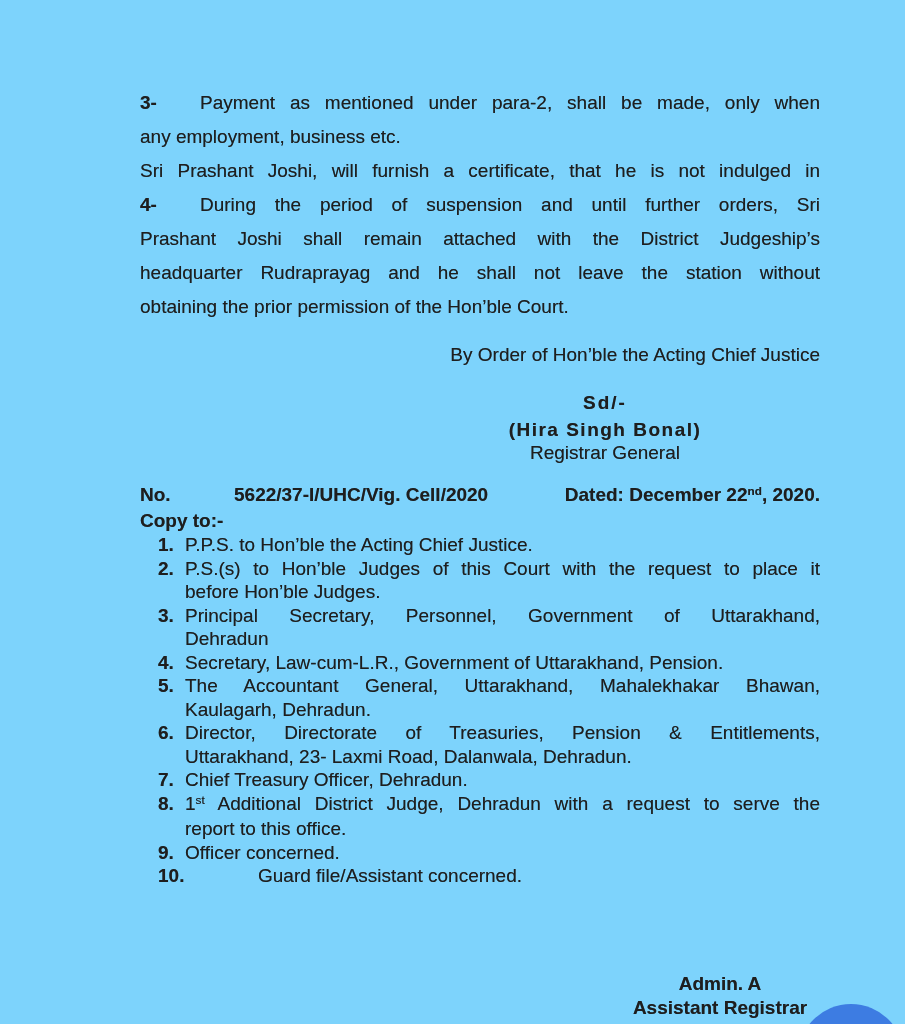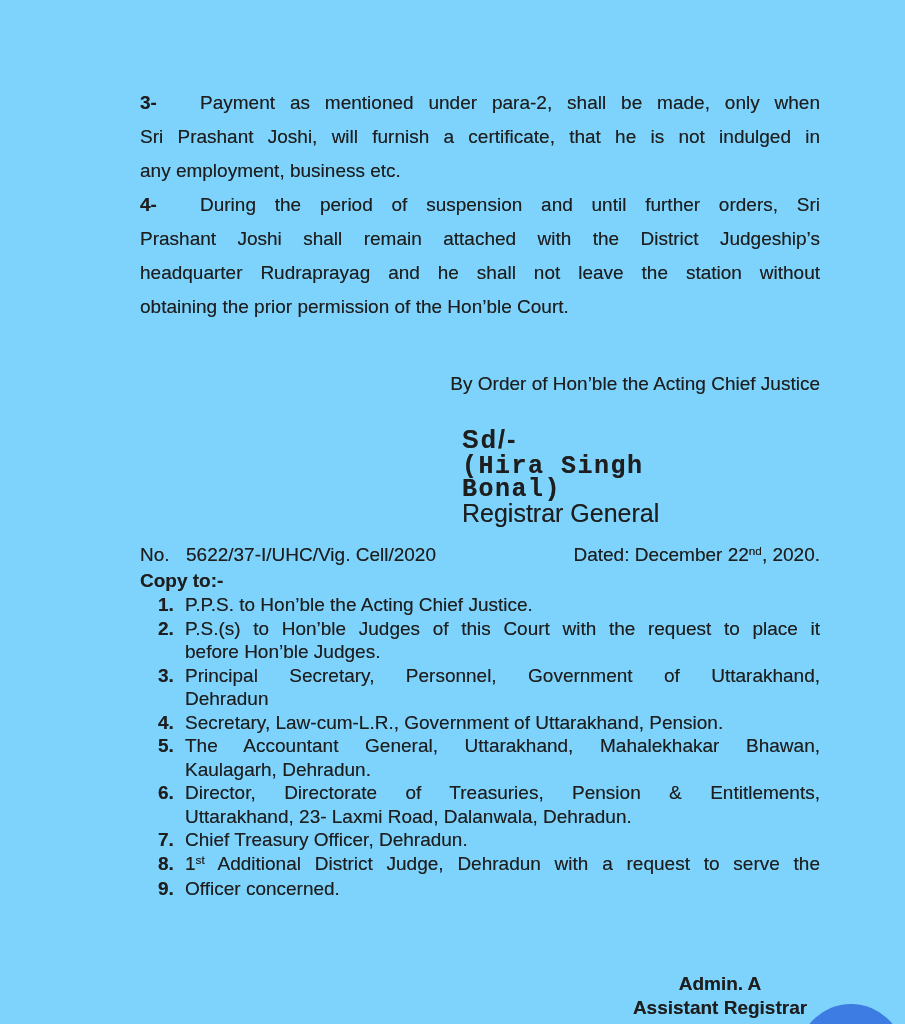--- a/index.html
+++ b/index.html
@@ -14,30 +14,30 @@
   }
   .content { position:absolute; left:140px; top:86px; width:680px; }
 
   
   .para { font-size:19px; line-height:34px; }
   .line { text-align:justify; }
   .jl { text-align-last:justify; }
   .pnum { display:inline-block; width:60px; font-weight:bold; }
 
   
-  .by-order { margin-top:47px; font-size:19px; line-height:25px; text-align:right; }
+  .by-order { margin-top:18px; font-size:19px; line-height:25px; text-align:right; }
 
   
-  .sig { margin-top:28px; margin-left:322px; width:286px; font-size:25px; }
+  .sig { margin-top:20px; margin-left:322px; width:286px; text-align:center; font-size:19px; }
   .sig-sd { font-weight:bold; letter-spacing:2px; line-height:31px; }
-  .sig-name { font-weight:bold; letter-spacing:1.5px; line-height:23px;font-family:Liberation Mono, monospace; }
+  .sig-name { font-weight:bold; letter-spacing:1.5px; line-height:23px; }
   .sig-title { line-height:24px; }
 
   
-  .ref { margin-top:18px; display:flex; font-weight:normal; font-size:19px; line-height:24px; }
+  .ref { margin-top:18px; display:flex; font-weight:bold; font-size:19px; line-height:24px;gap:48px; }
   .ref-no-label { display:inline-block; width:46px; flex-shrink:0; }
   .ref-date { margin-left:auto; }
 
   .copy-to { font-weight:bold; font-size:19px; line-height:24px; }
 
   
   .clist { margin-left:18px; font-size:19px; line-height:23.5px; }
   .citem { display:flex; }
   .cnum { font-weight:bold; width:27px; flex-shrink:0; }
   .cnum-wide { width:100px; }
@@ -52,22 +52,22 @@
   .fab { position:absolute; left:798px; top:1004px; width:106px; height:106px; border-radius:50%; background:#3D7CE2; border:none; cursor:pointer; }
 </style>
 </head>
 <body>
 
 <div class="page">
   <div class="content">
 
     <div class="para">
       <div class="line jl"><span class="pnum">3-</span><span>Payment as mentioned under para-2, shall be made, only when</span></div>
+      <div class="line">any employment, business etc.</div>
       <div class="line jl">Sri Prashant Joshi, will furnish a certificate, that he is not indulged in</div>
-      <div class="line">any employment, business etc.</div>
     </div>
 
     <div class="para">
       <div class="line jl"><span class="pnum">4-</span><span>During the period of suspension and until further orders, Sri</span></div>
       <div class="line jl">Prashant Joshi shall remain attached with the District Judgeship’s</div>
       <div class="line jl">headquarter Rudraprayag and he shall not leave the station without</div>
       <div class="line">obtaining the prior permission of the Hon’ble Court.</div>
     </div>
 
     <div class="by-order">By Order of Hon’ble the Acting Chief Justice</div>
@@ -138,30 +138,37 @@
         <span class="cnum">7.</span>
         <div class="ctext">
           <div class="line">Chief Treasury Officer, Dehradun.</div>
         </div>
       </div>
 
       <div class="citem">
         <span class="cnum">8.</span>
         <div class="ctext">
           <div class="line jl"><span>1</span><span class="sup">st</span><span> Additional District Judge, Dehradun with a request to serve the</span></div>
+          <div class="line">report to this office.</div>
         </div>
       </div>
 
       <div class="citem">
         <span class="cnum">9.</span>
         <div class="ctext">
           <div class="line">Officer concerned.</div>
         </div>
       </div>
 
+      <div class="citem">
+        <span class="cnum cnum-wide">10.</span>
+        <div class="ctext">
+          <div class="line">Guard file/Assistant concerned.</div>
+        </div>
+      </div>
 
     </div>
   </div>
 
   <div class="bottom-sig">
     <div>Admin. A</div>
     <div>Assistant Registrar</div>
   </div>
 
   <button class="fab" aria-label="action"></button>

